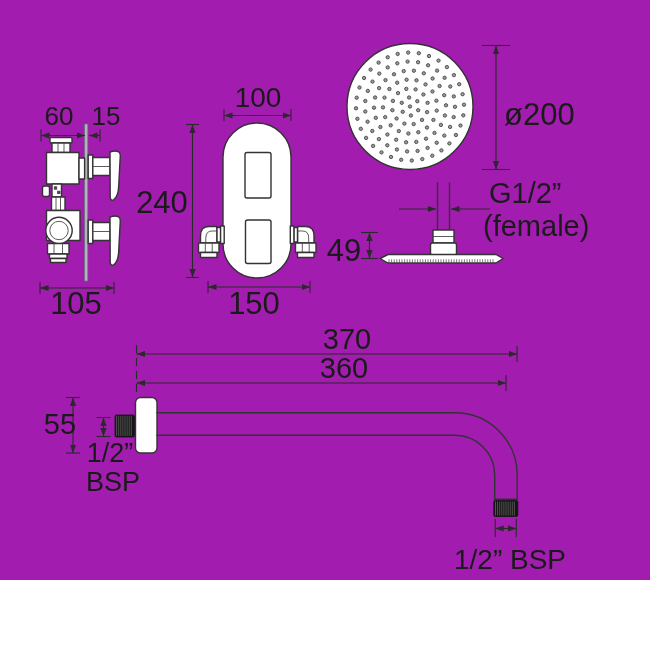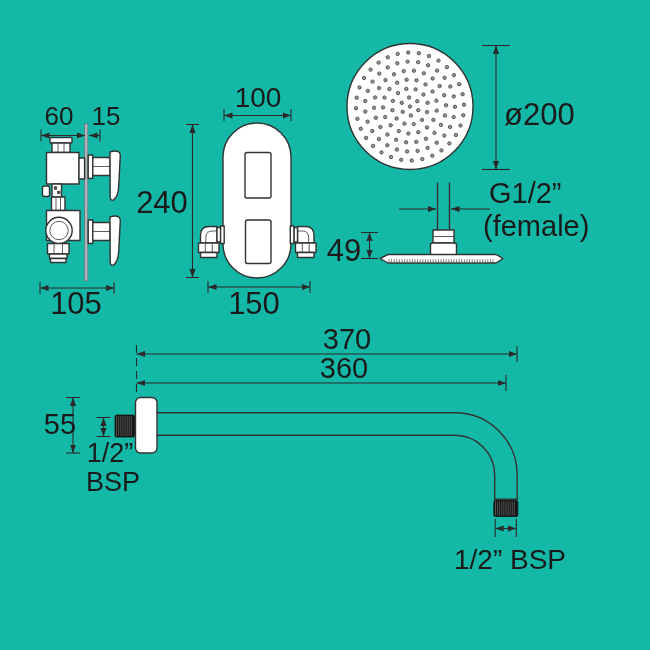--- a/index.html
+++ b/index.html
@@ -1,16 +1,16 @@
 <!DOCTYPE html>
 <html><head>
 <meta charset="utf-8">
 <style>
   html,body{margin:0;padding:0;background:#fff;}
-  .canvas{position:relative;width:650px;height:650px;background:#14b8a6;overflow:hidden;}
+  .canvas{position:relative;width:650px;height:580px;background:#a21caf;overflow:hidden;}
   svg{display:block;}
   .part{fill:#ffffff;stroke:#333333;stroke-width:1.4;stroke-linejoin:round;}
   .ln{fill:none;stroke:#333333;stroke-width:1.4;stroke-linejoin:round;stroke-linecap:round;}
   .thin{fill:none;stroke:#4a4a4a;stroke-width:0.9;}
   .dim{fill:none;stroke:#2a2a2a;stroke-width:1.1;}
   .dimtext{font-family:"Liberation Sans",sans-serif;fill:#1a1a1a;}
   .thread{fill:#141414;stroke:#141414;stroke-width:0.8;}
   .ridges line{stroke:#6d6d6d;stroke-width:0.7;}
   .hatch line{stroke:#555555;stroke-width:0.8;}
   .nozzles circle{fill:#9a9a9a;stroke:#3c3c3c;stroke-width:0.8;}

